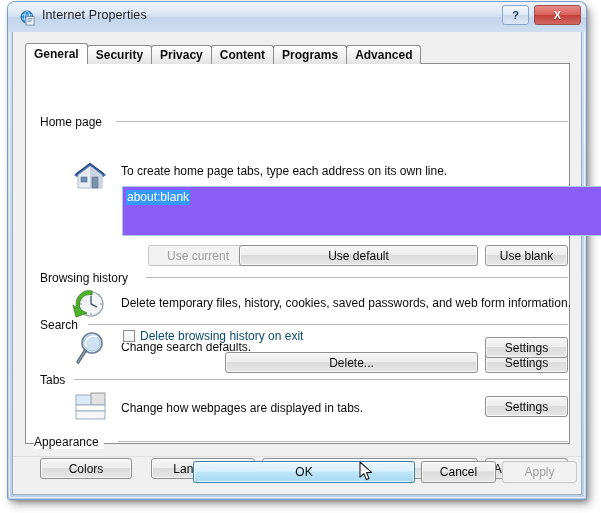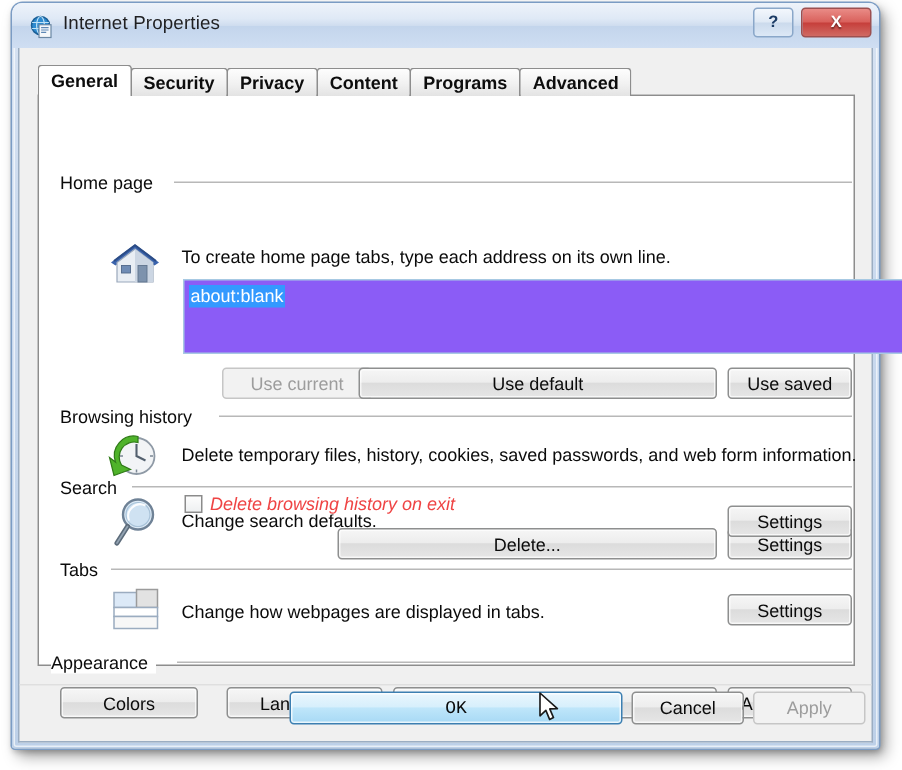--- a/index.html
+++ b/index.html
@@ -207,21 +207,20 @@
     color: #9d9d9d;
     background: #f2f2f2;
     border-color: #c6c6c6;
     box-shadow: none;
   }
   .btn.default-hot {
     background: linear-gradient(to bottom, #eaf6fd 0%, #d7effc 46%, #bfe6fa 50%, #a7d9f5 100%);
     border: 1px solid #3c7fb1;
     color: #0b0b0b;
     box-shadow: inset 0 0 0 1px rgba(255,255,255,0.75);
-    font-family: Liberation Mono, monospace;
   }
 
   
   #homepage-box {
     position: absolute;
     left: 96px;
     top: 122px;
     width: 518px;
     height: 50px;
     background: #8b5cf6;
@@ -286,23 +285,22 @@
     width: 12px;
     height: 12px;
     border: 1px solid #8b8b8b;
     background: linear-gradient(to bottom, #fdfdfd, #eef0f1);
     box-sizing: border-box;
     margin-right: 5px;
     cursor: default;
   }
   #delete-on-exit-label {
     font-size: 12px;
-    color: #ef4444;
-    white-space: nowrap;
-    font-style: italic;
+    color: #0c4a6e;
+    white-space: nowrap;
   }
 
   
   .icon { position: absolute; }
 
   
   #bottom-sep {
     position: absolute;
     left: 0;
     top: 424px;
@@ -381,21 +379,21 @@
               <div class="tri up"></div>
             </div>
             <div class="sb-arrow down">
               <div class="tri down"></div>
             </div>
           </div>
         </div>
 
         <div class="btn disabled" style="left:122px; top:181px; width:100px;">Use current</div>
         <div class="btn" style="left:213px; top:181px; width:239px;">Use default</div>
-        <div class="btn" style="left:459px; top:181px; width:83px;">Use saved</div>
+        <div class="btn" style="left:459px; top:181px; width:83px;">Use blank</div>
 
         <div class="group-label" style="left:14px; top:207px;">Browsing history</div>
         <div class="group-line" style="left:120px; top:213px; width:422px;"></div>
 
         <svg class="icon" style="left:46px; top:225px; width:34px; height:32px;" viewBox="0 0 34 32">
           <circle cx="19" cy="15" r="12" fill="#f2f4f6" stroke="#8f9aa6" stroke-width="1.2"></circle>
           <path d="M19 7 L19 15 L25 18" fill="none" stroke="#53606e" stroke-width="1.4"></path>
           <path d="M19 4 L19 6 M30 15 L28 15 M19 26 L19 24 M8 15 L10 15" stroke="#7b8794" stroke-width="1"></path>
           <path d="M20 2 A13 13 0 0 0 5 19 L1 16 L4 28 L15 24 L9 21 A10 10 0 0 1 20 6 Z" fill="#4fb32a" stroke="#2f7a17" stroke-width="0.8"></path>
         </svg>

